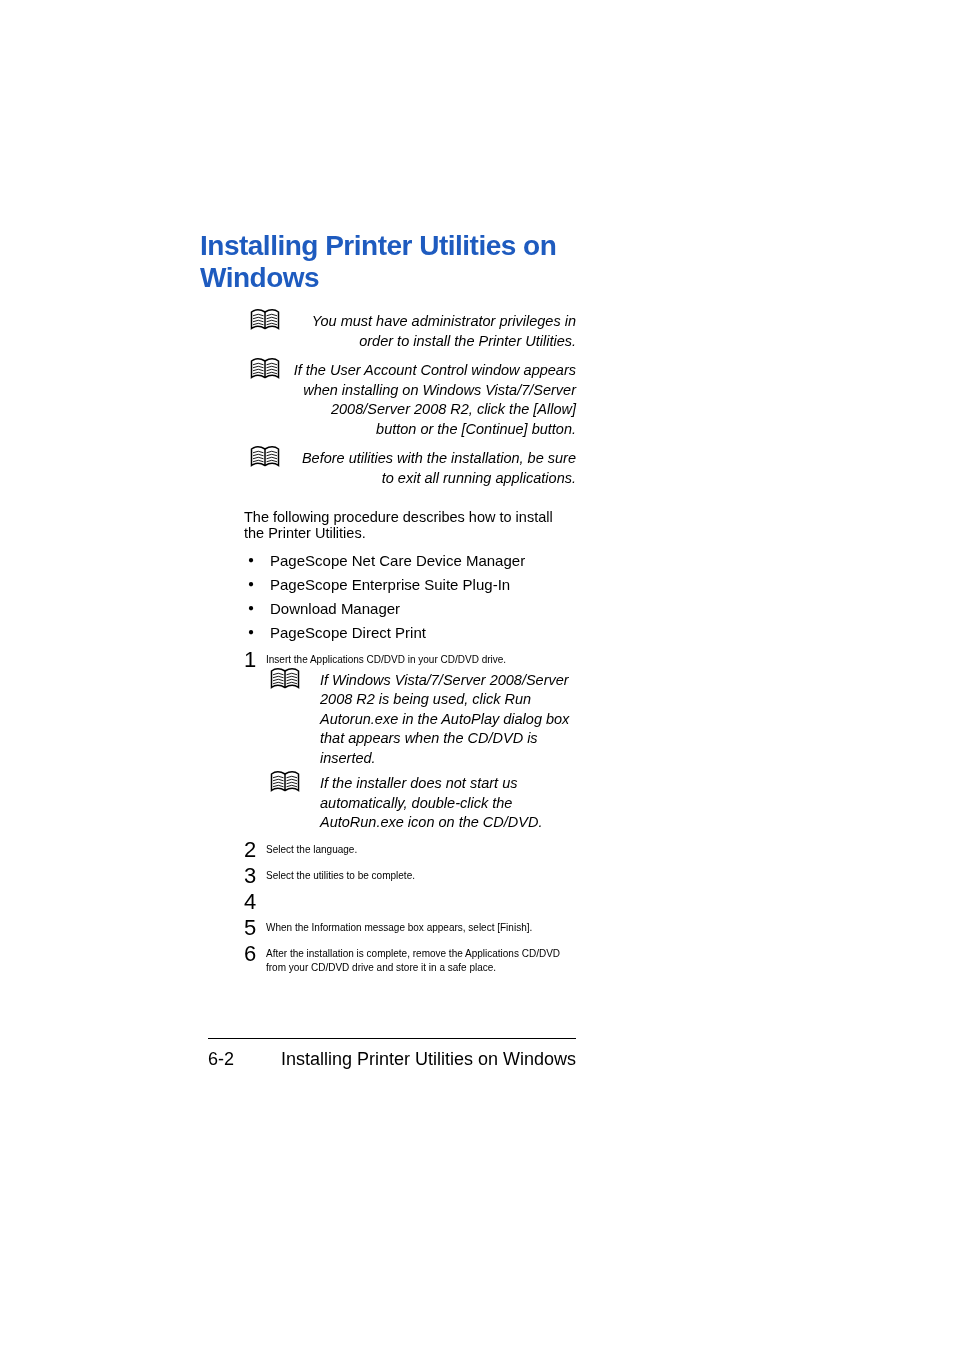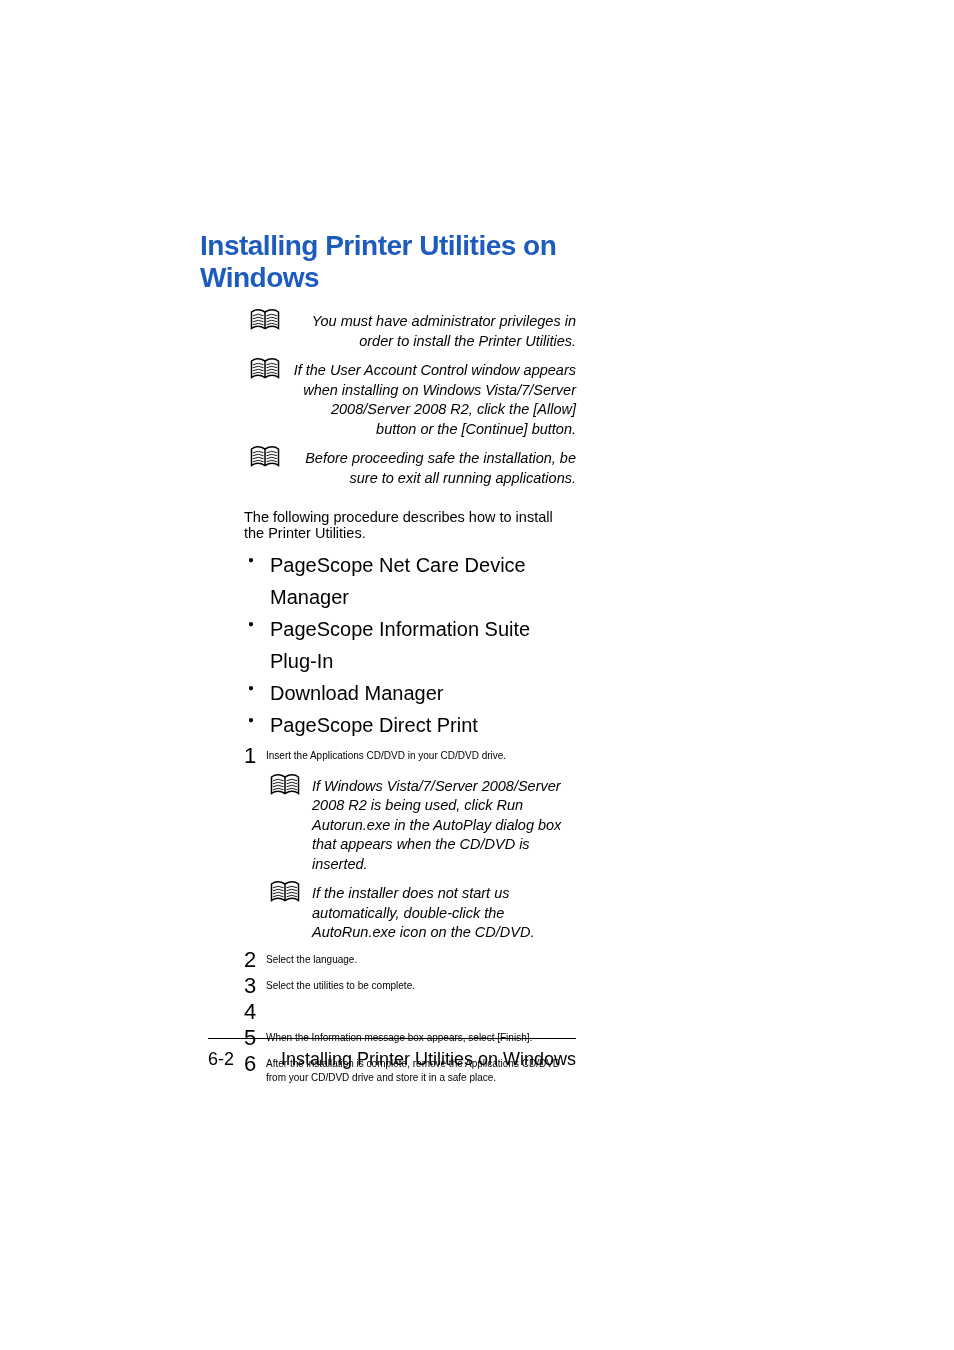--- a/index.html
+++ b/index.html
@@ -4,26 +4,26 @@
   <style>
     * { box-sizing: border-box; margin: 0; padding: 0; }
     html, body { width: 954px; height: 1350px; background: #fff; font-family: Arial, Helvetica, sans-serif; color: #000; }
     .page { width: 776px; height: 1350px; position: relative; padding: 230px 200px 0 200px; }
     .title { color: #1e5bbf; font-size: 28px; font-weight: bold; letter-spacing: -0.5px; margin-bottom: 18px; }
     .note { display: flex; align-items: flex-start; margin-left: 44px; margin-bottom: 10px; text-align: right; }
     .note-icon { flex: 0 0 36px; margin-right: 8px; margin-top: -4px; }
     .note-text { font-style: italic; font-size: 14.5px; line-height: 1.35; max-width: 440px; }
     .intro { font-size: 14.5px; margin-left: 44px; margin-top: 20px; margin-bottom: 8px; }
     .bullets { list-style: none; margin-left: 48px; }
-    .bullets li { position: relative; padding-left: 22px; font-size: 20px; line-height: 1.6; }
+    .bullets li { position: relative; padding-left: 22px; font-size: 15px; line-height: 1.6; }
     .bullets li::before { content: "\25CF"; position: absolute; left: 0; top: 0; font-size: 10px; line-height: 22px; }
     .step { display: flex; align-items: flex-start; margin-left: 44px; margin-top: 4px; }
     .step-num { font-size: 22px; font-family: Arial, sans-serif; width: 22px; flex: 0 0 22px; line-height: 1.0; font-weight: 400; letter-spacing: -1px; }
     .step-text { font-size: 10px; line-height: 1.35; padding-top: 4px; max-width: 470px; }
-    .subnote { display: flex; align-items: flex-start; margin-left: 70px; margin-top: 10px; margin-bottom: 6px; }
+    .subnote { display: flex; align-items: flex-start; margin-left: 70px; margin-top: 0; margin-bottom: 6px; gap: 8px; }
     .subnote .note-icon { flex: 0 0 34px; }
     .subnote .note-text { max-width: 410px; }
     .footer { position: absolute; bottom: 280px; left: 208px; right: 200px; }
     .footer-line { border-top: 1.5px solid #000; height: 1px; margin-bottom: 10px; }
     .footer-row { display: flex; justify-content: space-between; font-size: 18px; }
     .page-num { }
     .footer-title { }
     svg.book { width: 30px; height: 26px; }
   </style>
 </head>
@@ -56,28 +56,28 @@
   </div>
 
   <div class="note">
     <span class="note-icon">
       <svg class="book" viewBox="0 0 40 32">
           <path d="M2 4 Q10 -2 20 4 Q30 -2 38 4 L38 26 Q30 20 20 26 Q10 20 2 26 Z" fill="none" stroke="#000" stroke-width="2"></path>
           <path d="M20 4 L20 26" stroke="#000" stroke-width="2"></path>
           <path d="M4 9 Q11 5 18 9 M4 13 Q11 9 18 13 M4 17 Q11 13 18 17 M4 21 Q11 17 18 21 M22 9 Q29 5 36 9 M22 13 Q29 9 36 13 M22 17 Q29 13 36 17 M22 21 Q29 17 36 21" stroke="#000" stroke-width="1.2" fill="none"></path>
         </svg>
     </span>
-    <div class="note-text">Before proceeding safe the installation, be sure to exit all running applications.</div>
+    <div class="note-text">Before utilities with the installation, be sure to exit all running applications.</div>
   </div>
 
   <div class="intro">The following procedure describes how to install the Printer Utilities.</div>
 
   <ul class="bullets">
     <li>PageScope Net Care Device Manager</li>
-    <li>PageScope Information Suite Plug-In</li>
+    <li>PageScope Enterprise Suite Plug-In</li>
     <li>Download Manager</li>
     <li>PageScope Direct Print</li>
   </ul>
 
   <div class="step">
     <div class="step-num">1</div>
     <div class="step-text">Insert the Applications CD/DVD in your CD/DVD drive.</div>
   </div>
 
   <div class="subnote">

